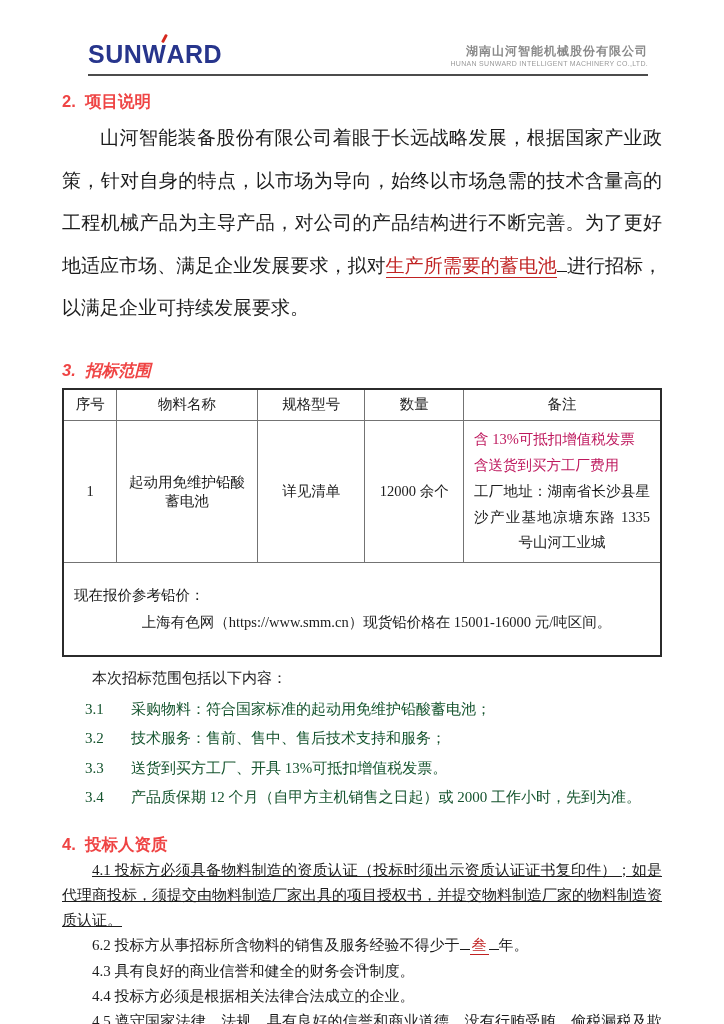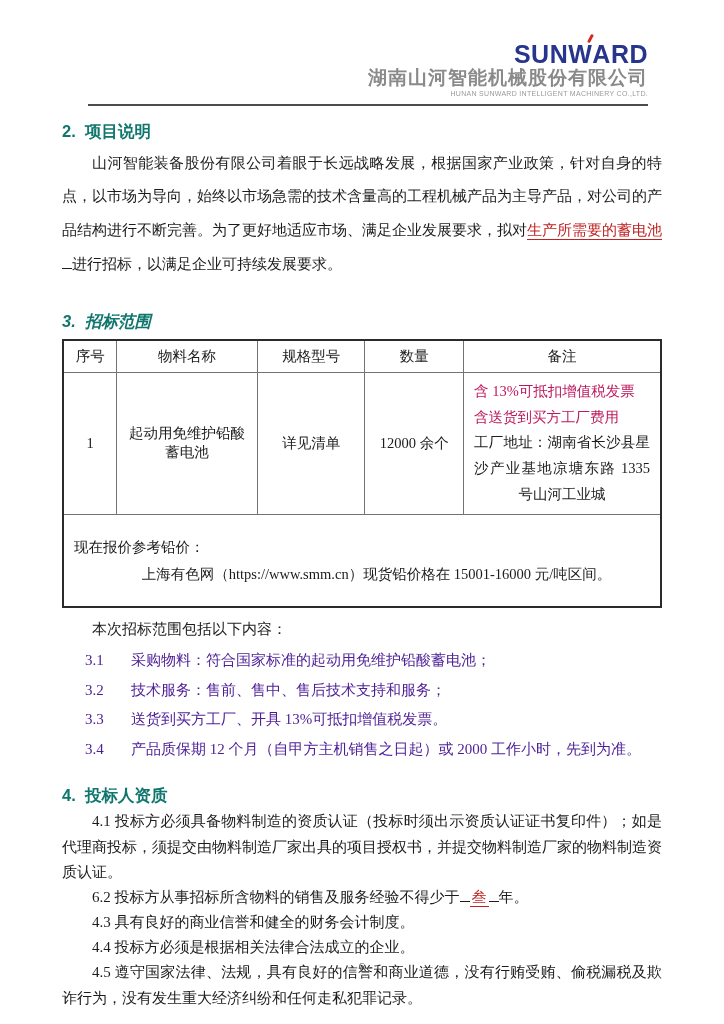--- a/index.html
+++ b/index.html
@@ -14,54 +14,53 @@
     overflow: hidden;
   }
   .content { padding: 42px 62px 0 62px; }
 
   
   .header {
     display: flex; justify-content: space-between; align-items: flex-end;
     margin: 0 14px 0 26px;
     padding-bottom: 7px;
     border-bottom: 2px solid #4c4c4c;
-    flex-direction: column;
   }
   .logo {
     position: relative;
     font-family: "Liberation Sans", "DejaVu Sans", sans-serif;
     font-weight: bold; font-size: 25px; letter-spacing: 0.5px;
     color: #27358c; line-height: 1;
   }
   .logo .w { position: relative; display: inline-block; }
   .logo .accent {
     position: absolute; top: -8px; right: 0px;
     width: 3px; height: 9px;
     background: #d6281e;
     transform: rotate(28deg);
     border-radius: 1px;
   }
   .company { text-align: right; font-family: "Liberation Sans", "DejaVu Sans", sans-serif; }
-  .company-cn { font-size: 19px; font-weight: bold; color: #8a8a8a; letter-spacing: 1px; line-height: 1.15; }
+  .company-cn { font-size: 12px; font-weight: bold; color: #8a8a8a; letter-spacing: 1px; line-height: 1.15; }
   .company-en { font-size: 7px; color: #9a9a9a; letter-spacing: 0.3px; margin-top: 1px; }
 
   
   .sec-title {
     font-family: "Liberation Sans", "DejaVu Sans", sans-serif;
-    font-weight: bold; font-size: 16.5px; color: #0f766e;
+    font-weight: bold; font-size: 16.5px; color: #ef4444;
     white-space: pre-wrap;
   }
   .sec2-title { margin-top: 15px; }
   .sec3-title { margin-top: 30px; font-style: italic; }
   .sec4-title { margin-top: 28px; }
 
   
   .para {
     margin-top: 4px;
-    font-size: 15px; line-height: 2.24;
+    font-size: 19px; line-height: 2.24;
     text-align: justify; text-indent: 2em;
   }
   .red-underline {
     color: #c02222;
     border-bottom: 1px solid #c02222;
     padding-bottom: 1px;
   }
   .u-gap {
     display: inline-block; width: 10px; height: 1em;
     border-bottom: 1px solid #1c1c1c;
@@ -90,27 +89,27 @@
     text-align: left !important;
     padding: 19px 10px !important;
     line-height: 1.85; height: 56px;
   }
   .note-line2 { text-indent: 2em; text-align: center; }
 
   
   .intro { margin-top: 12px; font-size: 15px; text-indent: 2em; }
   .scope-item {
     display: flex; margin-top: 13px; padding-left: 23px;
-    color: #4c1d95; font-size: 15px; line-height: 1.1;
+    color: #14532d; font-size: 15px; line-height: 1.1;
   }
   .scope-num { width: 46px; flex-shrink: 0; }
 
   
   .qual { font-size: 15px; line-height: 1.68; text-align: justify; text-indent: 2em; }
-  .qual-first { margin-top: 2px; }
+  .qual-first { margin-top: 2px; text-decoration: underline; }
   .blank-value {
     color: #c02222;
     border-bottom: 1px solid #c02222;
     padding: 0 2px 1px 2px;
   }
 
   
   .footer {
     position: absolute; bottom: 52px; left: 0; right: 0;
     text-align: center;

